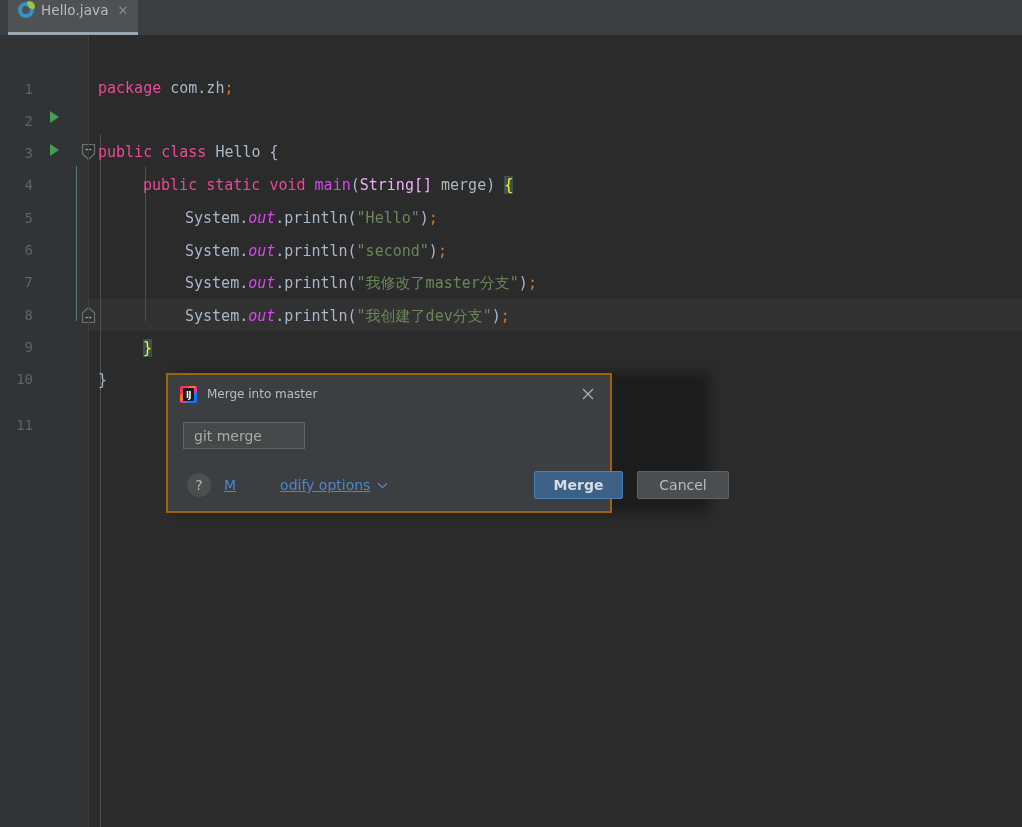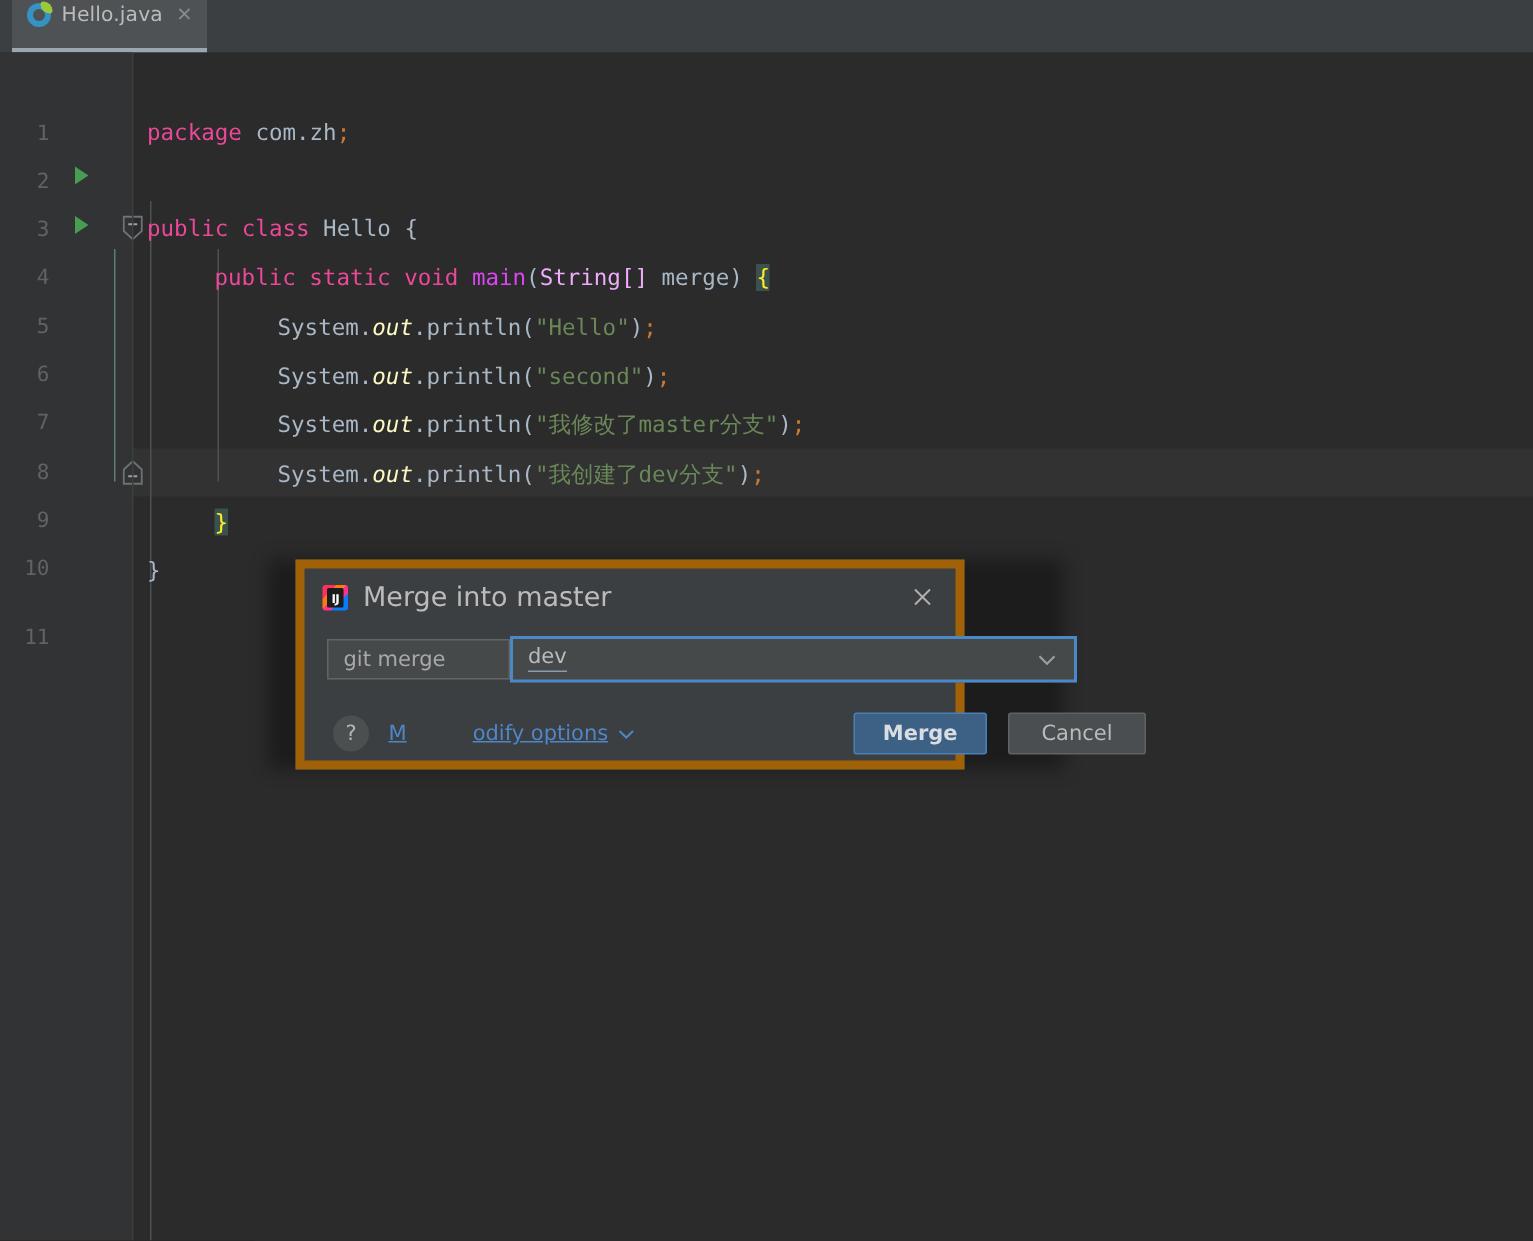--- a/index.html
+++ b/index.html
@@ -163,21 +163,21 @@
   }
   .code-line {
     position: absolute;
     left: 98px;
     line-height: 1;
   }
   .kw      { color: #ec4899; }
   .ident   { color: #a9b7c6; }
   .type    { color: #f0abfc; }
   .method  { color: #d946ef; }
-  .field   { color: #fef9c3; font-style: italic; }
+  .field   { color: #d946ef; font-style: italic; }
   .str     { color: #6a8759; }
   .punc    { color: #a9b7c6; }
   .semi    { color: #cc7832; }
   .brace-hl{
     color: #ffef28;
     background: #3b514d;
   }
   .brace-plain { color: #a9b7c6; }
 
   
@@ -191,26 +191,26 @@
   
   #dialog-shadow {
     position: absolute;
     left: 179px; top: 373px;
     width: 530px; height: 140px;
     background: rgba(0,0,0,0.35);
     filter: blur(6px);
   }
   #dialog {
     position: absolute;
-    left: 197px; top: 373px;
+    left: 166px; top: 373px;
     width: 446px;
     height: 140px;
     box-sizing: border-box;
     background: #3c3f41;
-    border: 6px solid #a16207;
+    border: 2px solid #a16207;
   }
   #dialog-titlebar {
     position: relative;
     height: 38px;
     display: flex;
     align-items: center;
     padding: 0 10px 0 12px;
   }
   #dialog-appicon {
     width: 17px; height: 17px;
@@ -237,21 +237,21 @@
     width: 17px; height: 17px;
     color: #ffffff;
     font-family: "DejaVu Sans", sans-serif;
     font-size: 8px;
     font-weight: bold;
     line-height: 19px;
     text-align: center;
     letter-spacing: -0.5px;
   }
   #dialog-title {
-    font-size: 18px;
+    font-size: 12px;
     color: #bbbbbb;
   }
   #dialog-close {
     position: absolute;
     right: 14px; top: 11px;
     width: 16px; height: 16px;
     cursor: pointer;
   }
   #dialog-close svg { display: block; }
 
@@ -457,28 +457,20 @@
       <span id="dialog-close">
         <svg width="16" height="16" viewBox="0 0 16 16">
           <line x1="3" y1="3" x2="13" y2="13" stroke="#b0b0b0" stroke-width="1.3"></line>
           <line x1="13" y1="3" x2="3" y2="13" stroke="#b0b0b0" stroke-width="1.3"></line>
         </svg>
       </span>
     </div>
 
     <div id="merge-row">
       <div id="cmd-label">git merge</div>
-      <div id="branch-combo">
-        <span id="branch-value">dev</span>
-        <span id="branch-caret">
-          <svg width="12" height="8" viewBox="0 0 12 8">
-            <polyline points="1,1.5 6,6.5 11,1.5" fill="none" stroke="#9aa0a2" stroke-width="1.4"></polyline>
-          </svg>
-        </span>
-      </div>
     </div>
 
     <div id="help-btn">?</div>
 
     <div id="modify-options">
       <span class="mnemonic">M</span>
         <span class="rest">odify options</span>
       <span id="modify-caret">
         <svg width="11" height="7" viewBox="0 0 11 7">
           <polyline points="1,1.3 5.5,5.7 10,1.3" fill="none" stroke="#4e86c7" stroke-width="1.3"></polyline>

